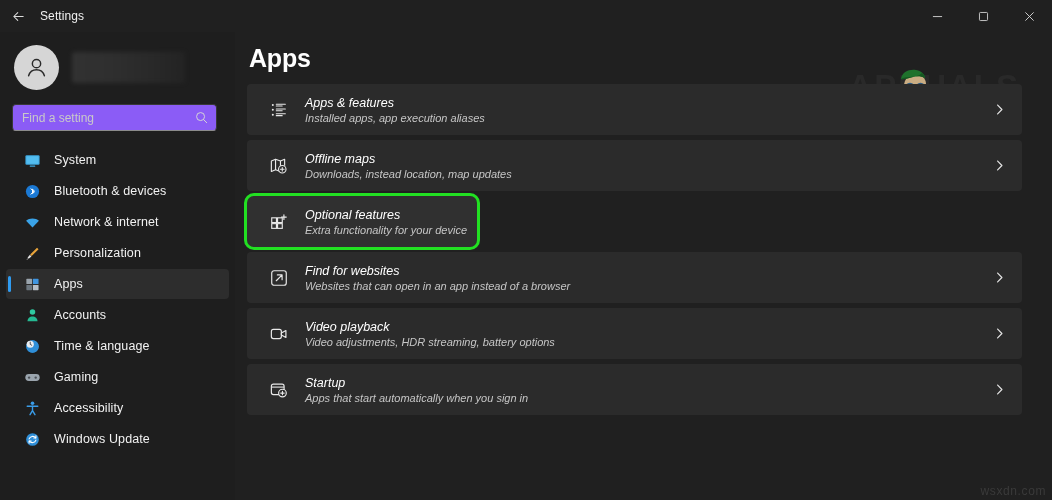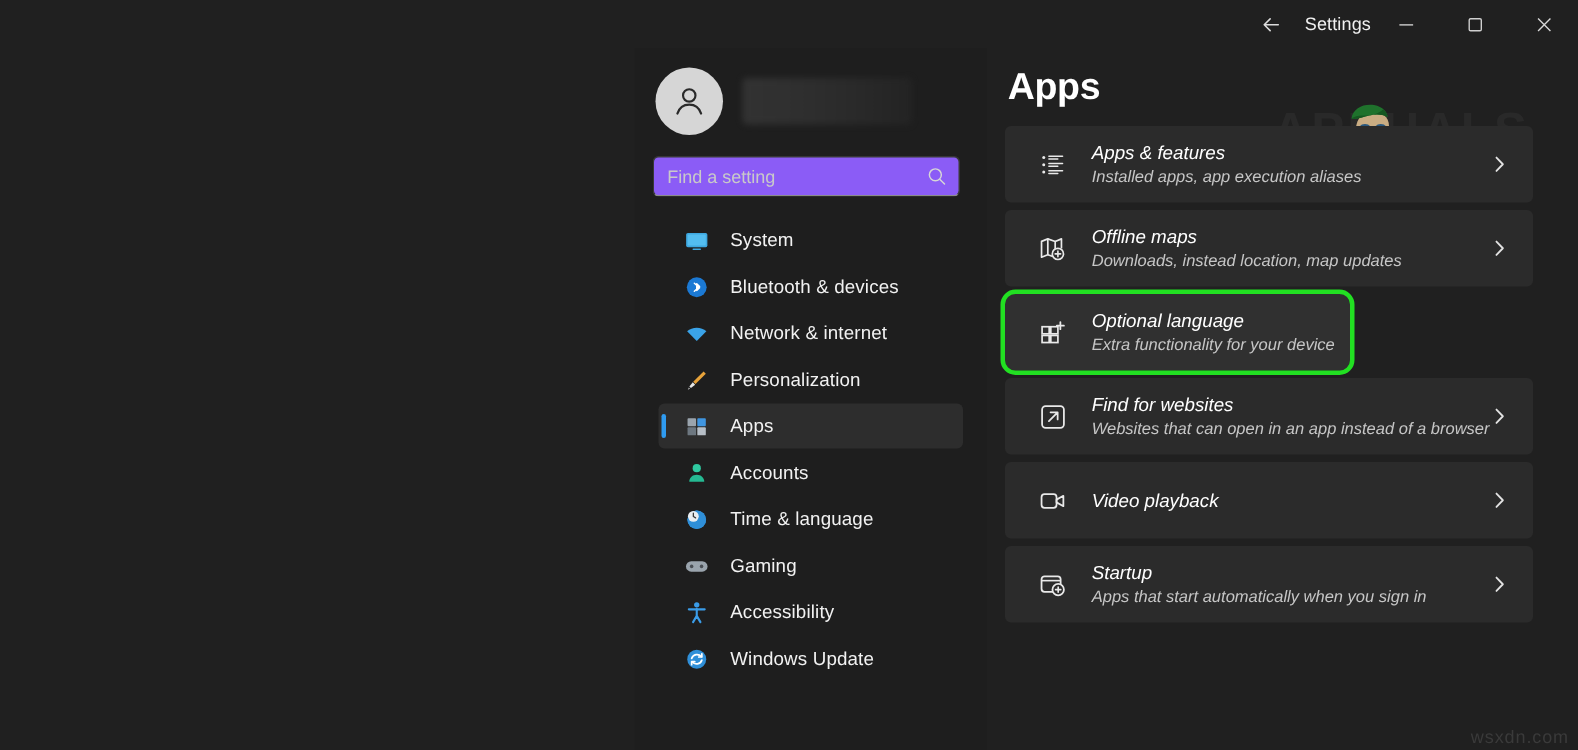--- a/index.html
+++ b/index.html
@@ -14,21 +14,20 @@
     -webkit-font-smoothing: antialiased;
   }
 
   #app {
     position: relative;
     width: 1052px;
     height: 500px;
     background: #202020;
     display: flex;
     flex-direction: column;
-    align-items: flex-end;
   }
 
   
   .titlebar {
     height: 32px;
     flex: 0 0 32px;
     display: flex;
     align-items: center;
     background: #202020;
     position: relative;
@@ -126,21 +125,21 @@
     outline: none;
     color: #e6e6e6;
     font-family: "Liberation Sans", sans-serif;
     font-size: 12px;
   }
   .search-box input::placeholder { color: #c9c9c9; }
   .search-ico { color: #d6d6d6; display:flex; align-items:center; }
 
   .nav {
     margin-top: 4px;
-    padding: 0 16px;
+    padding: 0 6px;
     flex: 1;
     overflow: hidden;
   }
   .nav-item {
     position: relative;
     height: 30px;
     display: flex;
     align-items: center;
     border-radius: 4px;
     padding-left: 16px;
@@ -511,21 +510,21 @@
           <span class="card-ico">
             <svg width="20" height="20" viewBox="0 0 22 22" fill="none">
               <rect x="3" y="6.4" width="5.2" height="5.2" stroke="#e9e9e9" stroke-width="1.25"></rect>
               <rect x="9.4" y="6.4" width="5.2" height="5.2" stroke="#e9e9e9" stroke-width="1.25"></rect>
               <rect x="3" y="12.8" width="5.2" height="5.2" stroke="#e9e9e9" stroke-width="1.25"></rect>
               <rect x="9.4" y="12.8" width="5.2" height="5.2" stroke="#e9e9e9" stroke-width="1.25"></rect>
               <path d="M16.4 3v5.2M13.8 5.6H19" stroke="#e9e9e9" stroke-width="1.3" stroke-linecap="round"></path>
             </svg>
           </span>
           <span class="card-txt">
-            <span class="card-title">Optional language</span>
+            <span class="card-title">Optional features</span>
             <span class="card-sub" style="display:block">Extra functionality for your device</span>
           </span>
         </div>
 
         <div class="card">
           <span class="card-ico">
             <svg width="20" height="20" viewBox="0 0 22 22" fill="none">
               <rect x="3" y="3" width="16" height="16" rx="2.6" stroke="#e9e9e9" stroke-width="1.3"></rect>
               <path d="M8 14L14.2 7.8M9.2 7.6h5.2v5.2" stroke="#e9e9e9" stroke-width="1.3" stroke-linecap="round" stroke-linejoin="round" fill="none"></path>
             </svg>
@@ -543,20 +542,21 @@
 
         <div class="card">
           <span class="card-ico">
             <svg width="20" height="20" viewBox="0 0 22 22" fill="none">
               <rect x="2.6" y="6" width="11" height="10" rx="2.2" stroke="#e9e9e9" stroke-width="1.3"></rect>
               <path d="M13.6 10l5-2.8v7.6l-5-2.8V10z" stroke="#e9e9e9" stroke-width="1.3" stroke-linejoin="round"></path>
             </svg>
           </span>
           <span class="card-txt">
             <span class="card-title">Video playback</span>
+            <span class="card-sub" style="display:block">Video adjustments, HDR streaming, battery options</span>
           </span>
           <span class="card-chev">
             <svg width="13" height="13" viewBox="0 0 14 14" fill="none">
                 <path d="M5 2.2L9.6 7 5 11.8" stroke="#e2e2e2" stroke-width="1.3" stroke-linecap="round" stroke-linejoin="round"></path>
               </svg>
           </span>
         </div>
 
         <div class="card">
           <span class="card-ico">

